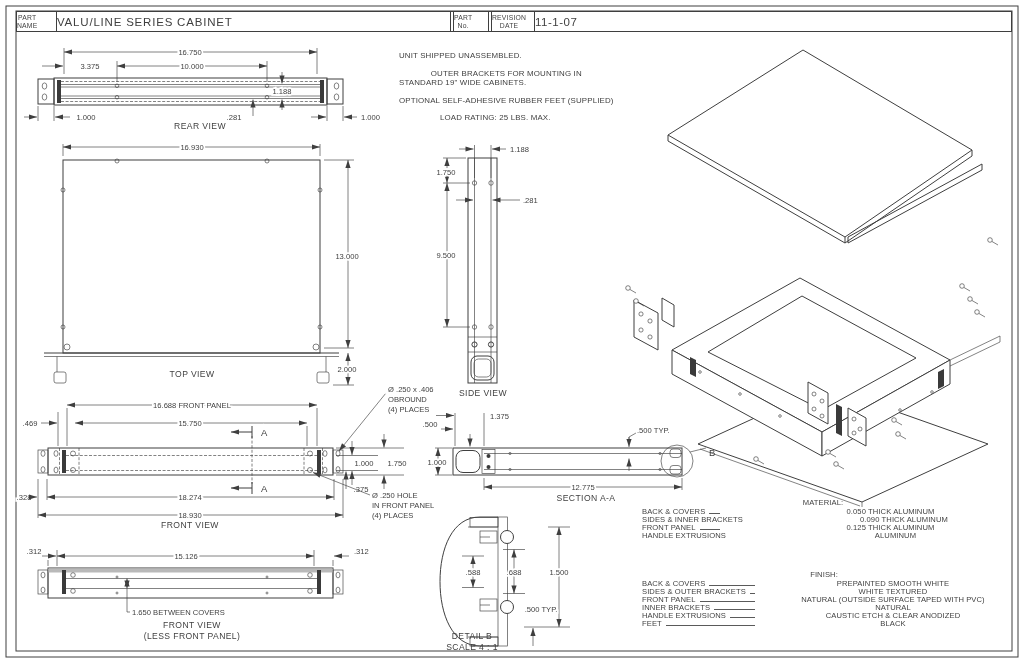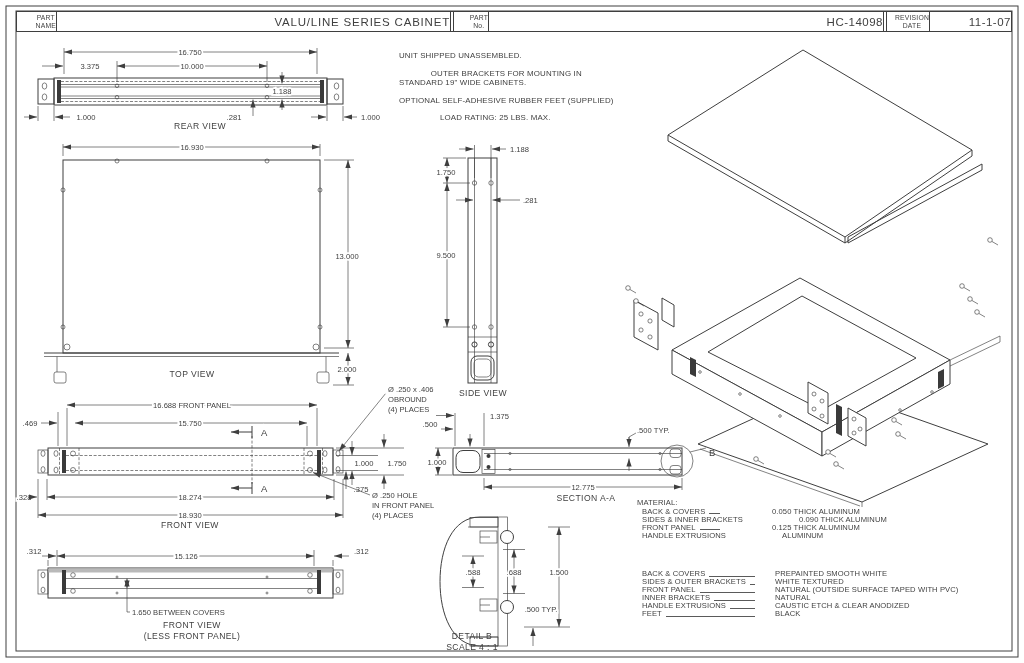--- a/index.html
+++ b/index.html
@@ -13,33 +13,33 @@
   .bg{paint-order:stroke fill;stroke:#ffffff;stroke-width:3.5px;}
   .ln{stroke:#3f3f3f;stroke-width:1;fill:none;}
   .lnt{stroke:#3f3f3f;stroke-width:.65;fill:none;}
   .dim{stroke:#3f3f3f;stroke-width:.65;fill:none;}
   .dash{stroke-dasharray:3 1.6;}
   .wf{fill:#ffffff;}
   .dk{fill:#3a3a3a;stroke:none;}
   
   #titlebar{position:absolute;left:16px;top:11px;width:996px;height:21px;display:flex;
             border:1px solid #3f3f3f;box-sizing:border-box;background:#fff;align-items:stretch;}
-  #titlebar .cell{display:flex;align-items:center;justify-content:flex-end;box-sizing:border-box;}
+  #titlebar .cell{display:flex;align-items:center;justify-content:flex-start;box-sizing:border-box;}
   .lbl2{font-size:6.8px;line-height:1.08;text-align:center;letter-spacing:.2px;}
   .cell.sep{border-right:1px solid #3f3f3f;}
   .cell.dbl{border-left:1px solid #3f3f3f;margin-left:2px;}
   .titletext{font-size:11.5px;letter-spacing:.8px;}
   .numtext{font-size:11.5px;letter-spacing:.5px;}
   
   #notes{position:absolute;left:399px;top:51px;font-size:7.9px;letter-spacing:.15px;}
   #notes div{white-space:nowrap;}
   .ngap{margin-top:9px;text-align:center;}
   .ngap2{margin-top:8px;padding-left:41px;}
   
-  .speclist{position:absolute;font-size:7.6px;letter-spacing:.1px;}
+  .speclist{position:absolute;font-size:7.6px;letter-spacing:.1px;text-align:center;}
   .speclist .hd{margin-bottom:.5px;}
   .srow{display:flex;align-items:flex-end;padding-left:5px;height:8px;line-height:8px;}
   .srow .item{white-space:nowrap;}
   .srow .lead{flex:1;border-bottom:.8px solid #5a5a5a;margin:0 4px 1.5px 4px;height:6px;}
   .srow .spec{white-space:nowrap;}
   #material{left:637px;top:498px;width:372px;}
   #material .spec{width:237px;margin-left:48px;}
   #finish{left:637px;top:570px;width:374px;}
   #finish .spec{width:236px;padding-left:16px;}
 </style>
@@ -456,23 +456,20 @@
   </div>
   <div class="cell sep" style="width:394px">
     <span class="titletext">VALU/LINE SERIES CABINET</span>
   </div>
   <div class="cell dbl sep" style="width:36px">
     <div class="lbl2">
       <div>PART</div>
       <div>No.</div>
     </div>
   </div>
-  <div class="cell sep" style="width:395px">
-    <span class="numtext">HC-14098</span>
-  </div>
   <div class="cell dbl sep" style="width:44px">
     <div class="lbl2">
       <div>REVISION</div>
       <div>DATE</div>
     </div>
   </div>
   <div class="cell" style="flex:1">
     <span class="numtext">11-1-07</span>
   </div>
 </div>
@@ -506,20 +503,21 @@
   </div>
   <div class="srow">
     <span class="item">HANDLE EXTRUSIONS</span>
     <span class="lead"></span>
     <span class="spec">ALUMINUM</span>
   </div>
 </div>
 
 
 <div id="finish" class="speclist">
+  <div class="hd">FINISH:</div>
   <div class="srow">
     <span class="item">BACK &amp; COVERS</span>
     <span class="lead"></span>
     <span class="spec">PREPAINTED SMOOTH WHITE</span>
   </div>
   <div class="srow">
     <span class="item">SIDES &amp; OUTER BRACKETS</span>
     <span class="lead"></span>
     <span class="spec">WHITE TEXTURED</span>
   </div>

